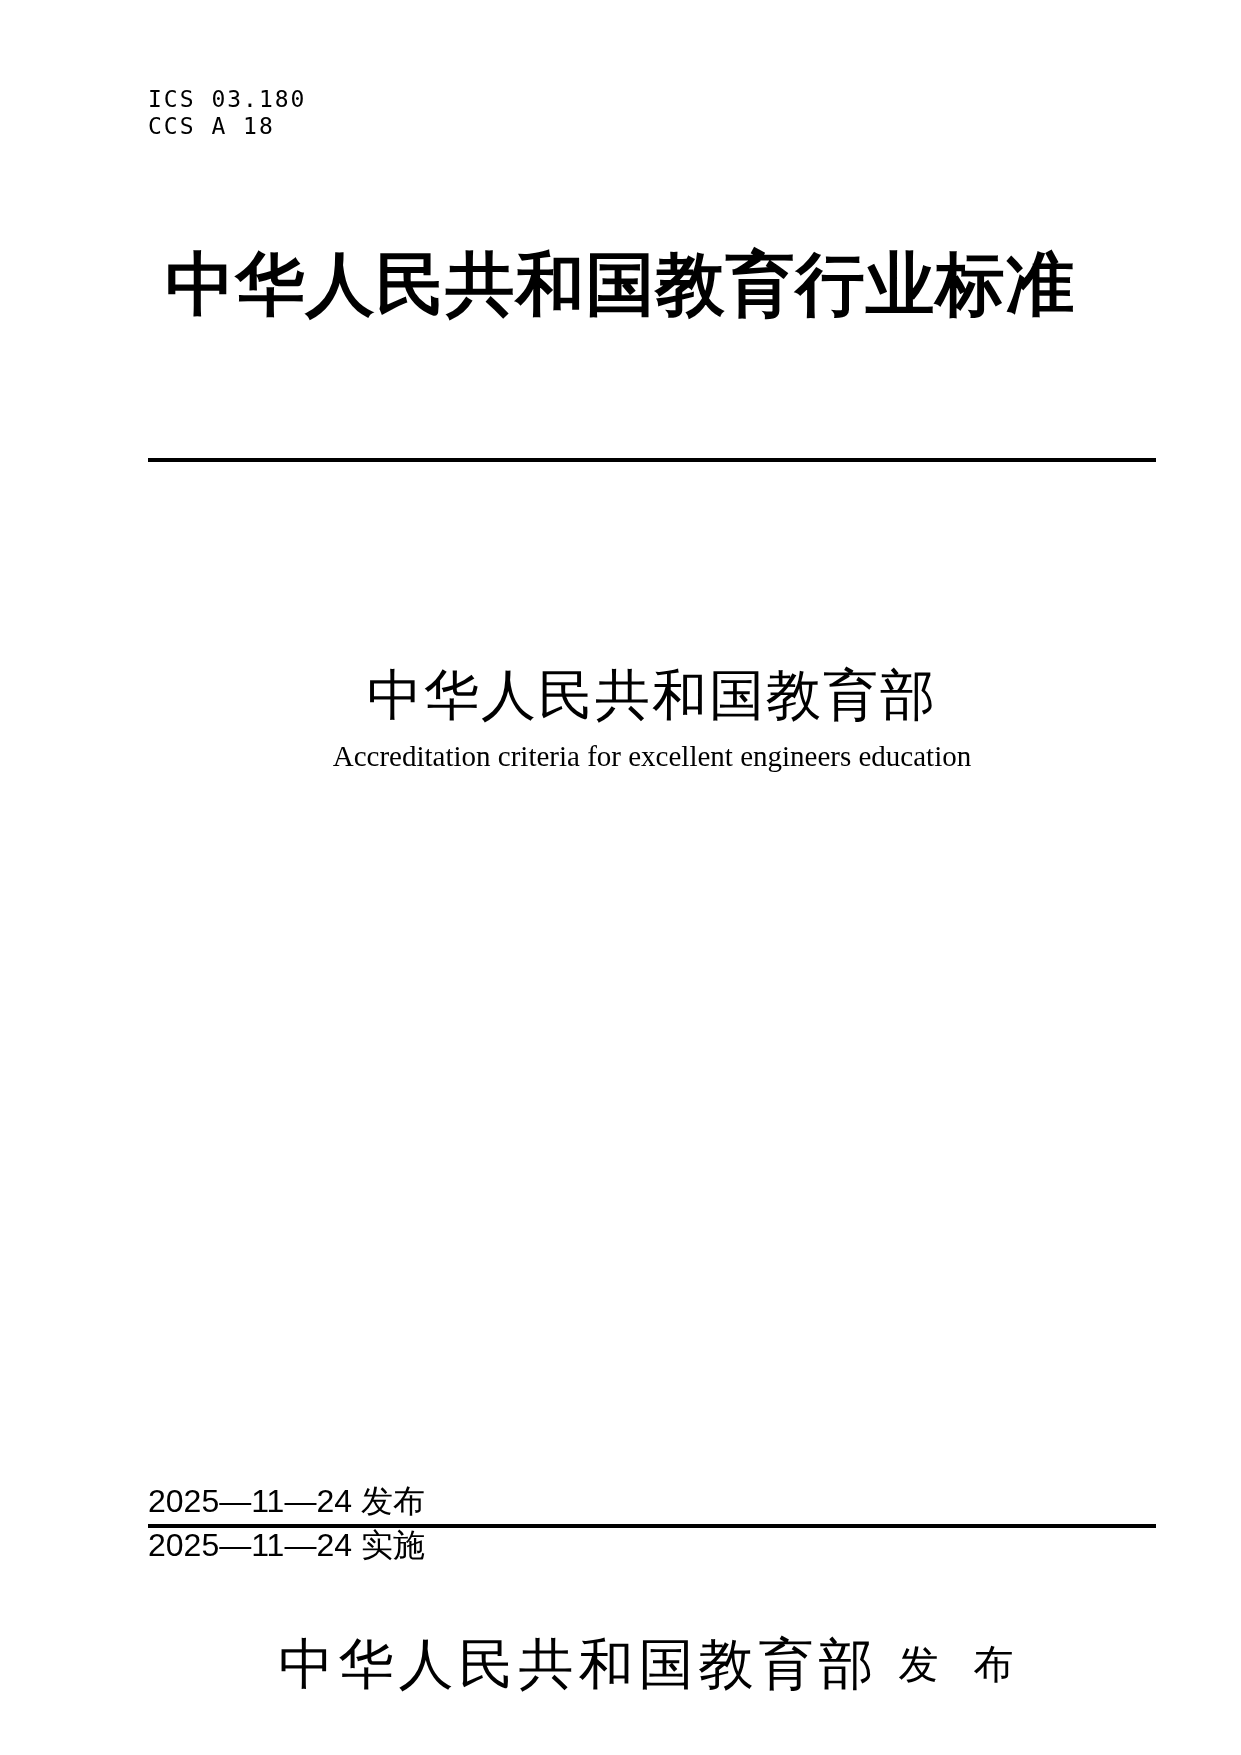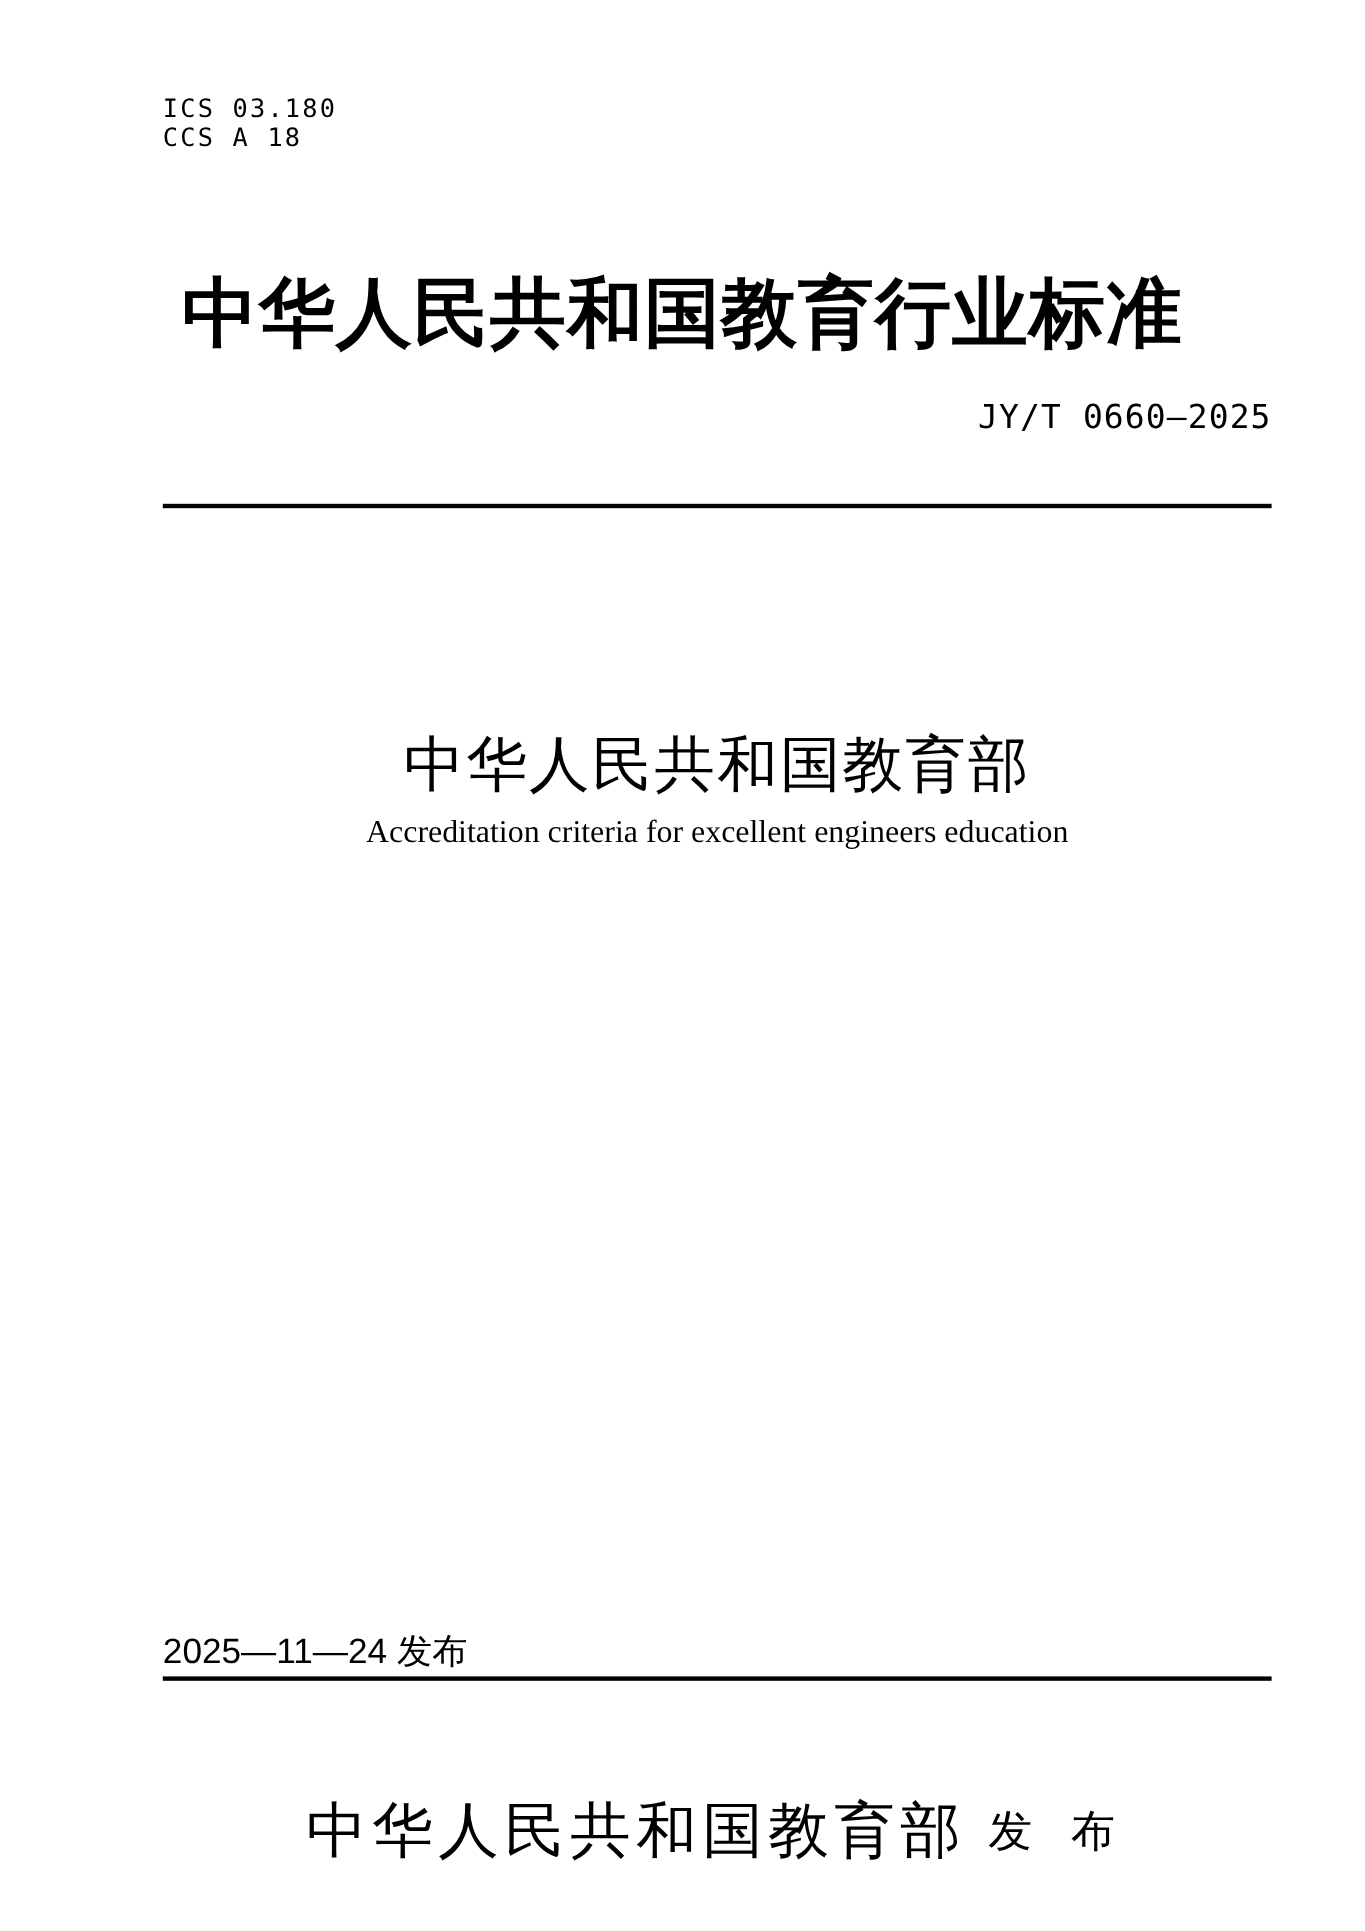--- a/index.html
+++ b/index.html
@@ -131,30 +131,30 @@
 <div class="page">
 
   <div class="codes">
     <div>ICS 03.180</div>
     <div>CCS A 18</div>
   </div>
 
 
   <div class="category-title">中华人民共和国教育行业标准</div>
 
-  <div class="std-number">JY/T 0660—2025</div>
 
   <div class="rule rule-top"></div>
 
   <div class="doc-title-zh">中华人民共和国教育部</div>
 
   <div class="doc-title-en">Accreditation criteria for excellent engineers education</div>
 
   <div class="dates-row">
     <span>2025—11—24 发布</span>
+    <span>2025—11—24 实施</span>
   </div>
 
   <div class="rule rule-bottom"></div>
 
   <div class="publisher-row">
     <span class="publisher-name">中华人民共和国教育部</span>
     <span class="publisher-action">发 布</span>
   </div>
 
 </div>

